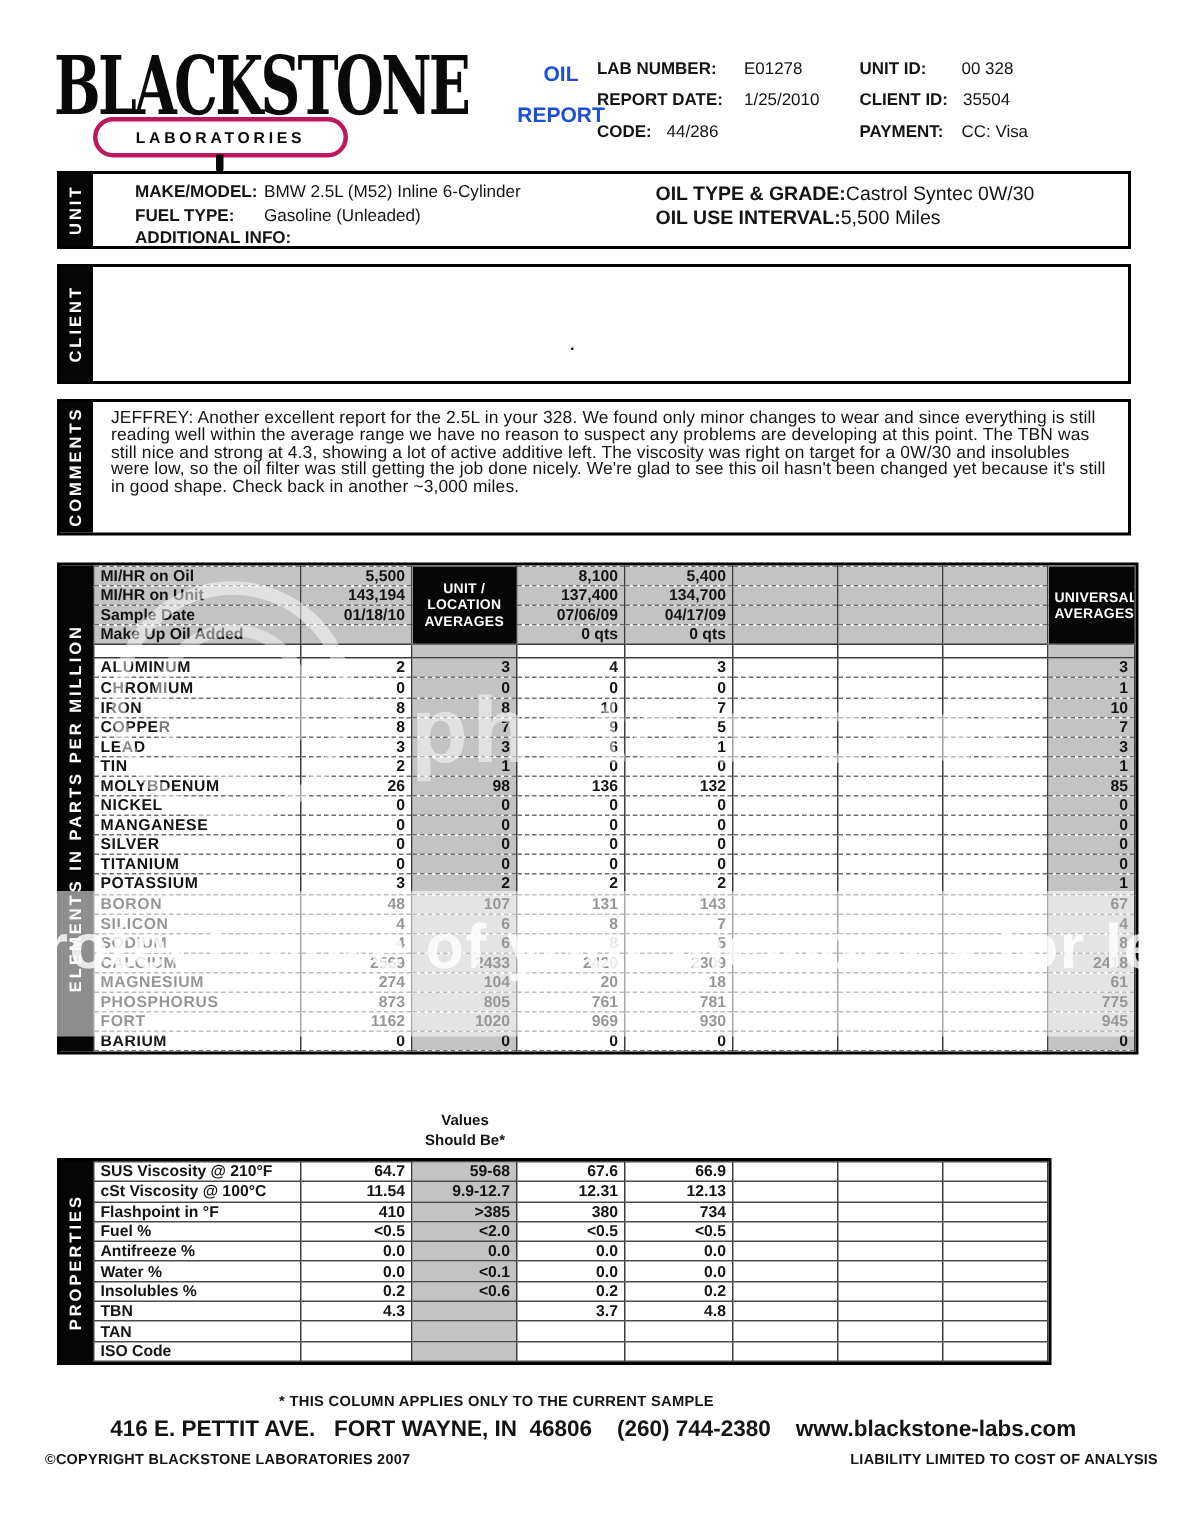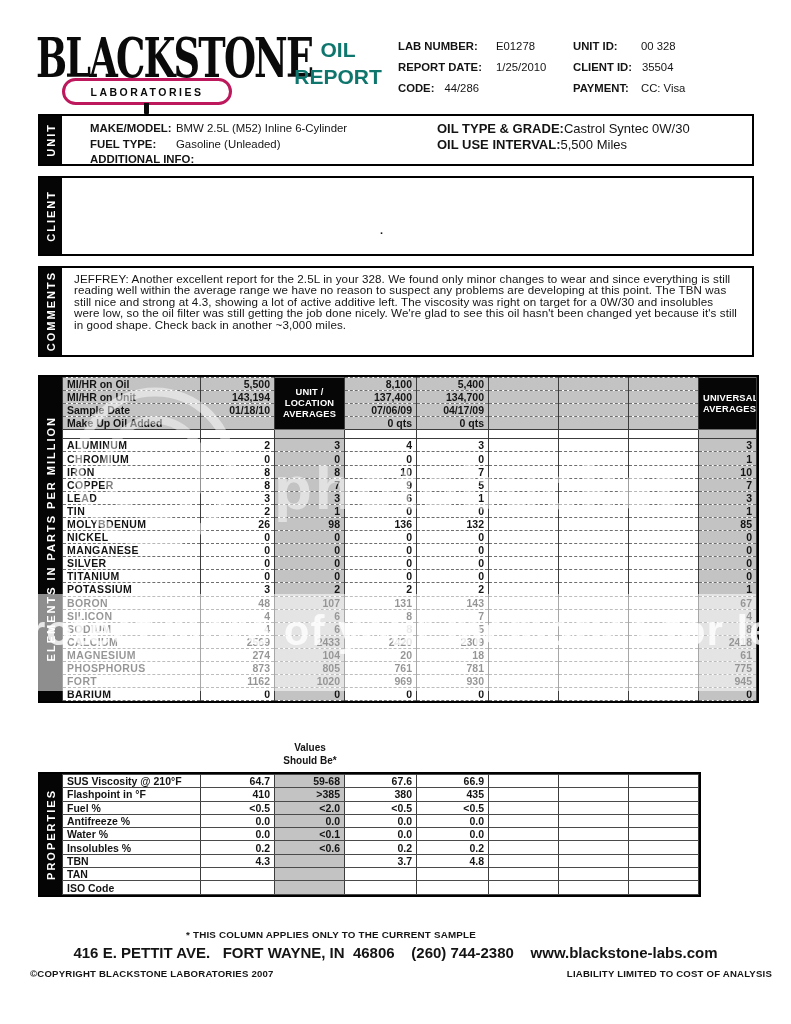--- a/index.html
+++ b/index.html
@@ -6,21 +6,21 @@
   .page{position:relative;width:791px;height:1024px;background:#ffffff;overflow:hidden;
         font-family:"Liberation Sans", sans-serif;color:#141414;}
   
   .logo{position:absolute;left:36px;top:26px;width:230px;height:82px;}
   .logo-word{font-family:"DejaVu Serif", serif;font-weight:bold;font-size:40px;letter-spacing:-2px;
              transform:scale(.92,1.35);transform-origin:left top;white-space:nowrap;color:#0a0a0a;}
   .logo-oval{position:absolute;left:26px;top:52px;width:164px;height:21px;background:#fff;border:3px solid #be185d;
              border-radius:14px;display:flex;align-items:center;justify-content:center;}
   .logo-oval span{font-size:10.5px;font-weight:bold;letter-spacing:2.5px;color:#0a0a0a;}
   .logo-dropper{position:absolute;left:108px;top:77px;width:5px;height:12px;background:#0a0a0a;border-radius:0 0 3px 3px;}
-  .report-title{position:absolute;left:283px;top:36px;width:110px;text-align:center;font-weight:bold;font-size:21px;line-height:27px;color:#0f766e;}
+  .report-title{position:absolute;left:283px;top:36px;width:110px;text-align:center;font-weight:bold;font-size:14px;line-height:27px;color:#1d4ed8;padding-left:36px;}
   .lab-info{position:absolute;left:398px;top:35px;font-size:11.3px;}
   .lab-info .row{height:21px;display:flex;align-items:center;}
   .lab-info .lcol{display:inline-flex;width:175px;}
   .lab-info .lab{font-weight:bold;margin-right:10px;}
   .lab-info .w1{min-width:88px;}
   .lab-info .w2{min-width:58px;}
   
   .box{position:absolute;left:38px;width:716px;border:2px solid #000;background:#fff;display:flex;box-sizing:border-box;}
   .side{width:22px;background:#050505;color:#fff;display:flex;align-items:center;justify-content:center;flex:none;}
   .side span{writing-mode:vertical-rl;transform:rotate(180deg);font-size:11px;font-weight:bold;letter-spacing:2px;white-space:nowrap;}
@@ -471,25 +471,35 @@
             <td class="plbl">SUS Viscosity @ 210°F</td>
             <td class="num">64.7</td>
             <td class="num g">59-68</td>
             <td class="num">67.6</td>
             <td class="num">66.9</td>
             <td></td>
             <td></td>
             <td></td>
           </tr>
           <tr>
+            <td class="plbl">cSt Viscosity @ 100°C</td>
+            <td class="num">11.54</td>
+            <td class="num g">9.9-12.7</td>
+            <td class="num">12.31</td>
+            <td class="num">12.13</td>
+            <td></td>
+            <td></td>
+            <td></td>
+          </tr>
+          <tr>
             <td class="plbl">Flashpoint in °F</td>
             <td class="num">410</td>
             <td class="num g">&gt;385</td>
             <td class="num">380</td>
-            <td class="num">435</td>
+            <td class="num">734</td>
             <td></td>
             <td></td>
             <td></td>
           </tr>
           <tr>
             <td class="plbl">Fuel %</td>
             <td class="num">&lt;0.5</td>
             <td class="num g">&lt;2.0</td>
             <td class="num">&lt;0.5</td>
             <td class="num">&lt;0.5</td>

